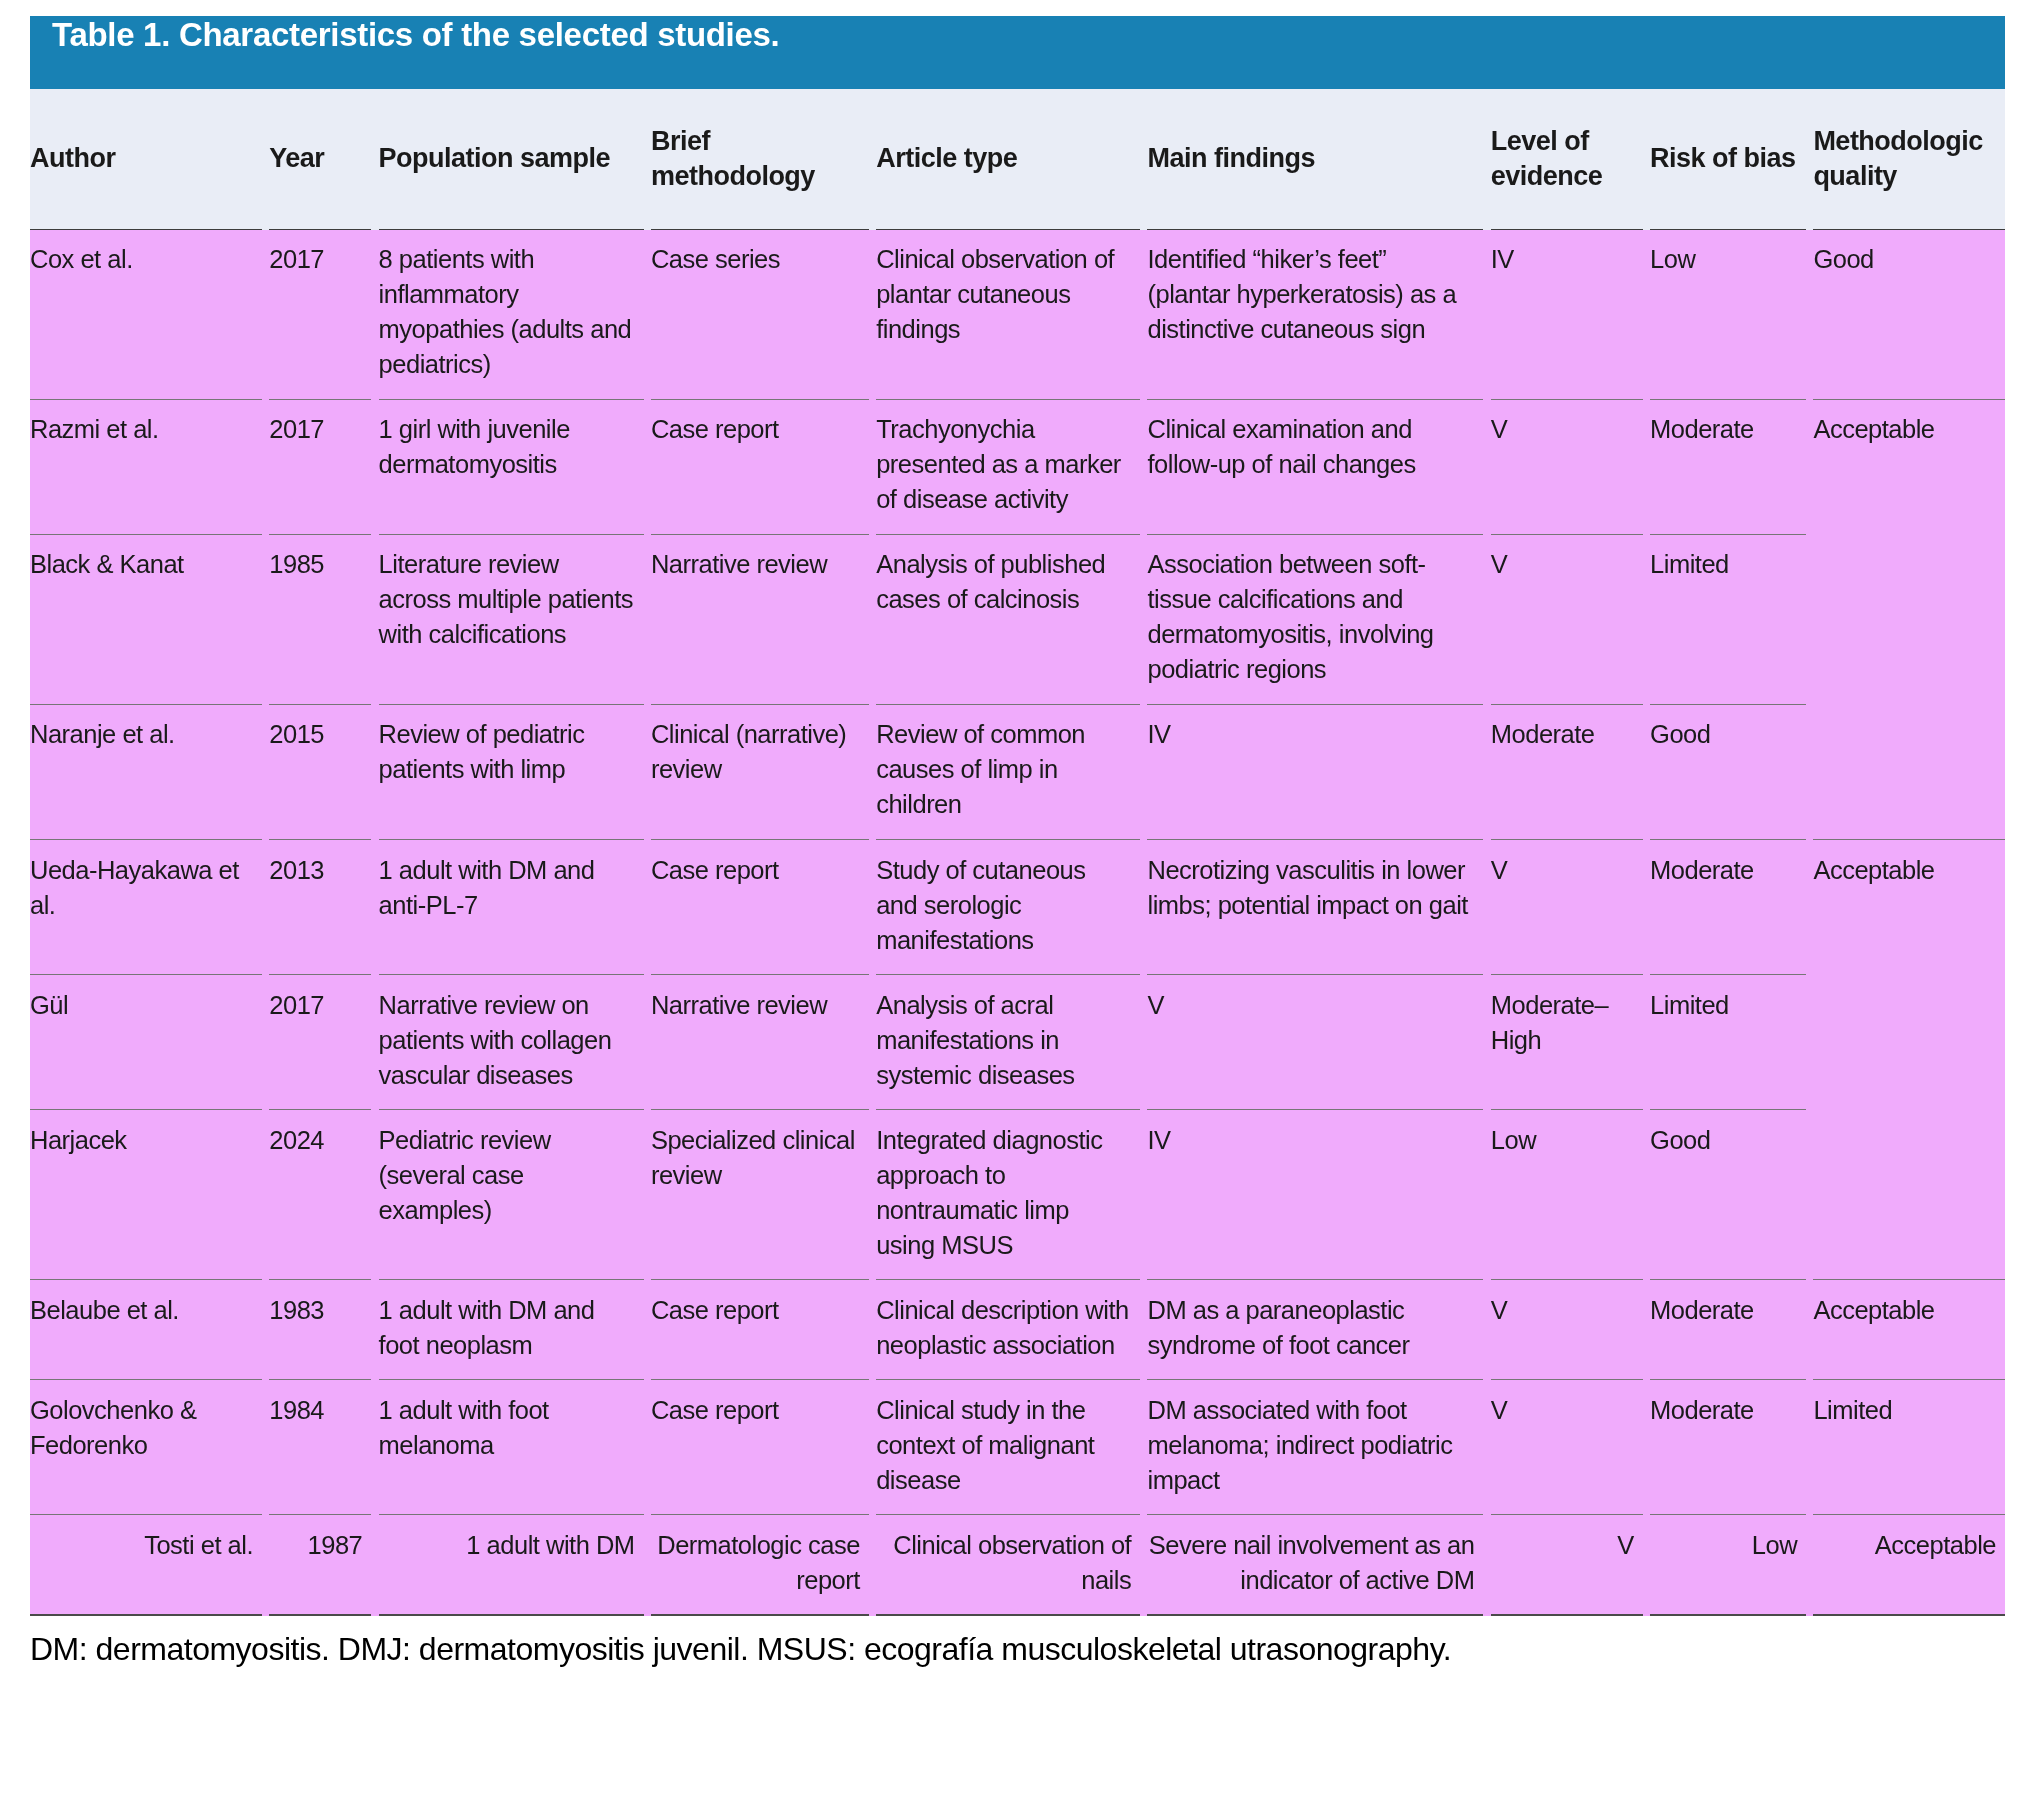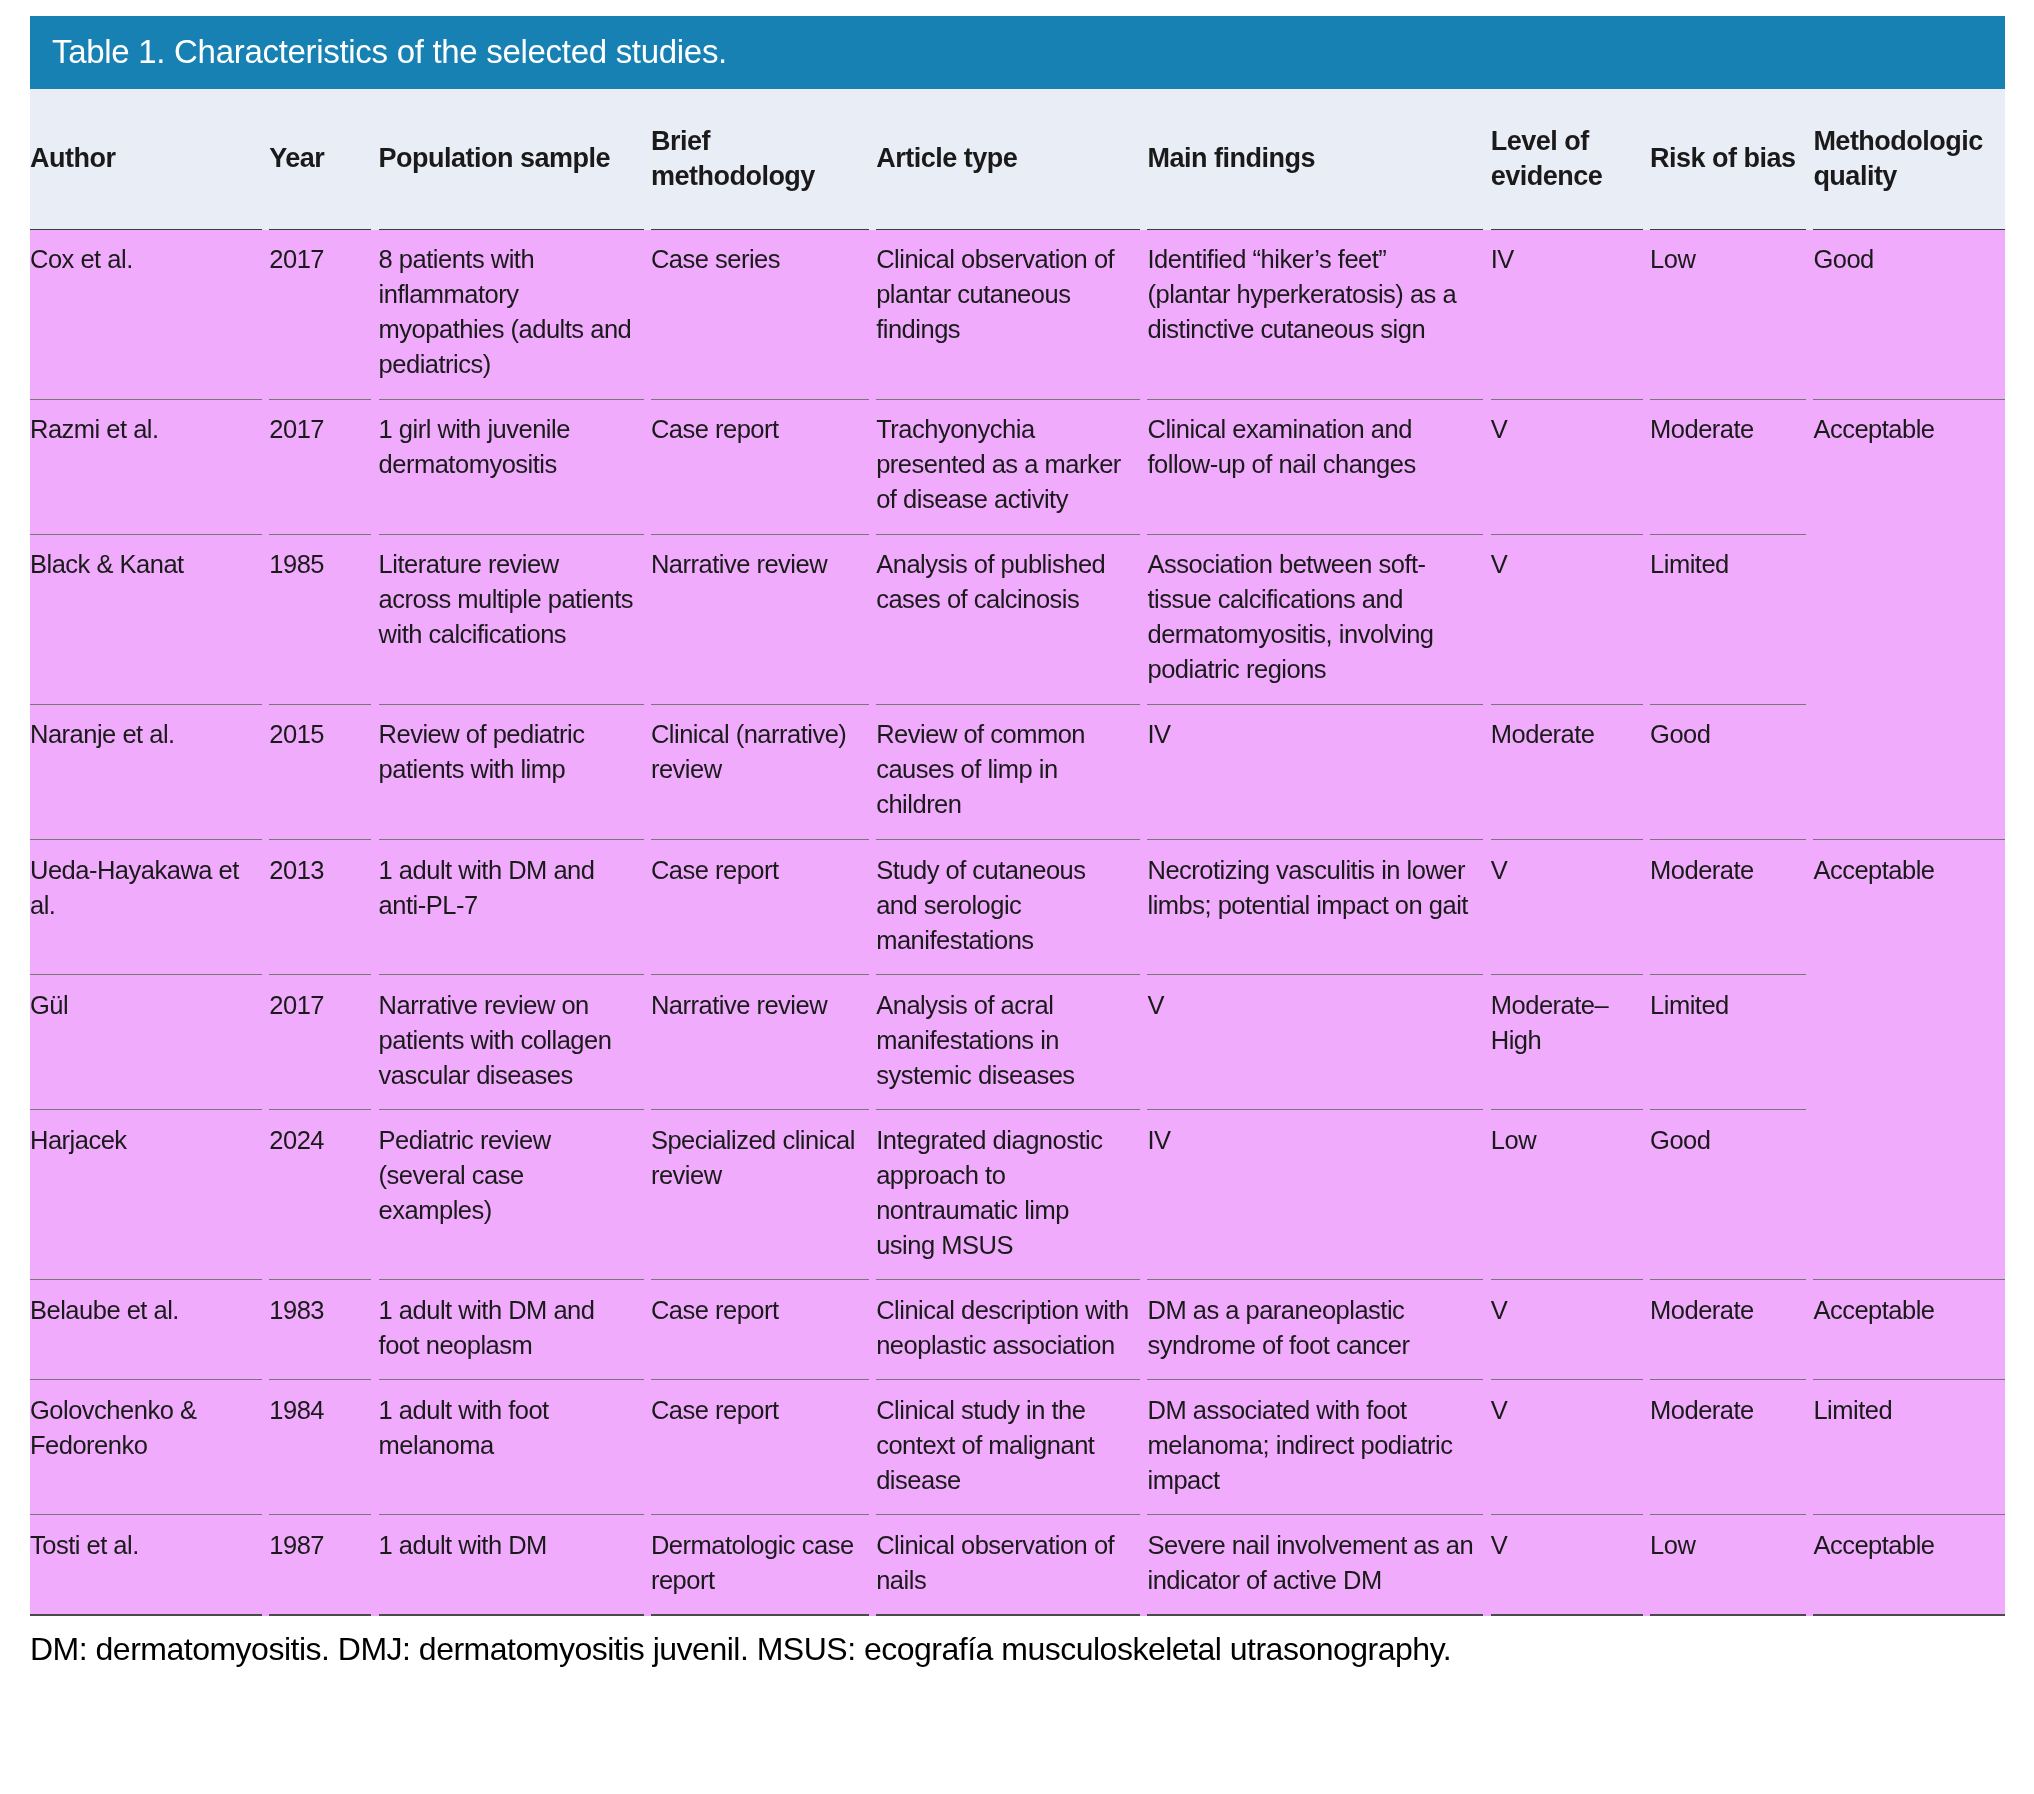--- a/index.html
+++ b/index.html
@@ -2,44 +2,44 @@
 <html style="font-size:14.5px"><head>
 <meta charset="utf-8">
 <style>
   html,body { margin:0; padding:0; background:#ffffff; }
   body { font-family:"Liberation Sans", sans-serif; color:#1a1a1a; }
   .page {
     width:2035px; height:1795px; box-sizing:border-box;
     padding:15.5px 30px 0 30px; background:#ffffff; overflow:hidden;
   }
   .titlebar {
-    height:73px; display:flex; align-items:center;
-    padding:12px 22px; box-sizing:border-box;
-    font-size:33px; font-weight:normal; letter-spacing:-0.3px;
+    height:73px; display:flex; 
+    padding:0 22px; box-sizing:border-box;
+    font-size:33px; font-weight:bold; letter-spacing:-0.3px;
   }
   .tablebody { }
   .grid {
     display:grid;
     grid-template-columns:232px 102px 265px 218px 264px 336px 152px 156px auto;
     column-gap:7.3px;
   }
   .hcell {
     display:flex; align-items:center;
     font-size:27px; font-weight:bold; line-height:35px; letter-spacing:-0.5px;
     padding:18px 9px 18px 0; box-sizing:border-box;
     border-bottom:1.8px solid #3c3c3c;
     min-height:141px;
   }
   .cell {
     font-size:25.5px; line-height:35px; letter-spacing:-0.5px;
     padding:12.7px 9px 16.4px 0; box-sizing:border-box;
   }
   .trow .cell { border-top:0; }
   .trow + .trow .cell { border-top:1.8px solid #767676; }
-  .trow:last-child .cell { border-bottom:2.7px solid #4a4a4a; }
+  .trow:last-child .cell { border-bottom:2.7px solid #4a4a4a;text-align:right; }
   .footnote {
     font-size:32px; line-height:33px; letter-spacing:-0.5px;
     padding:16.4px 0 0 0; color:#000;
   }
 </style>
 </head>
 <body>
 
 <div class="page">
 

